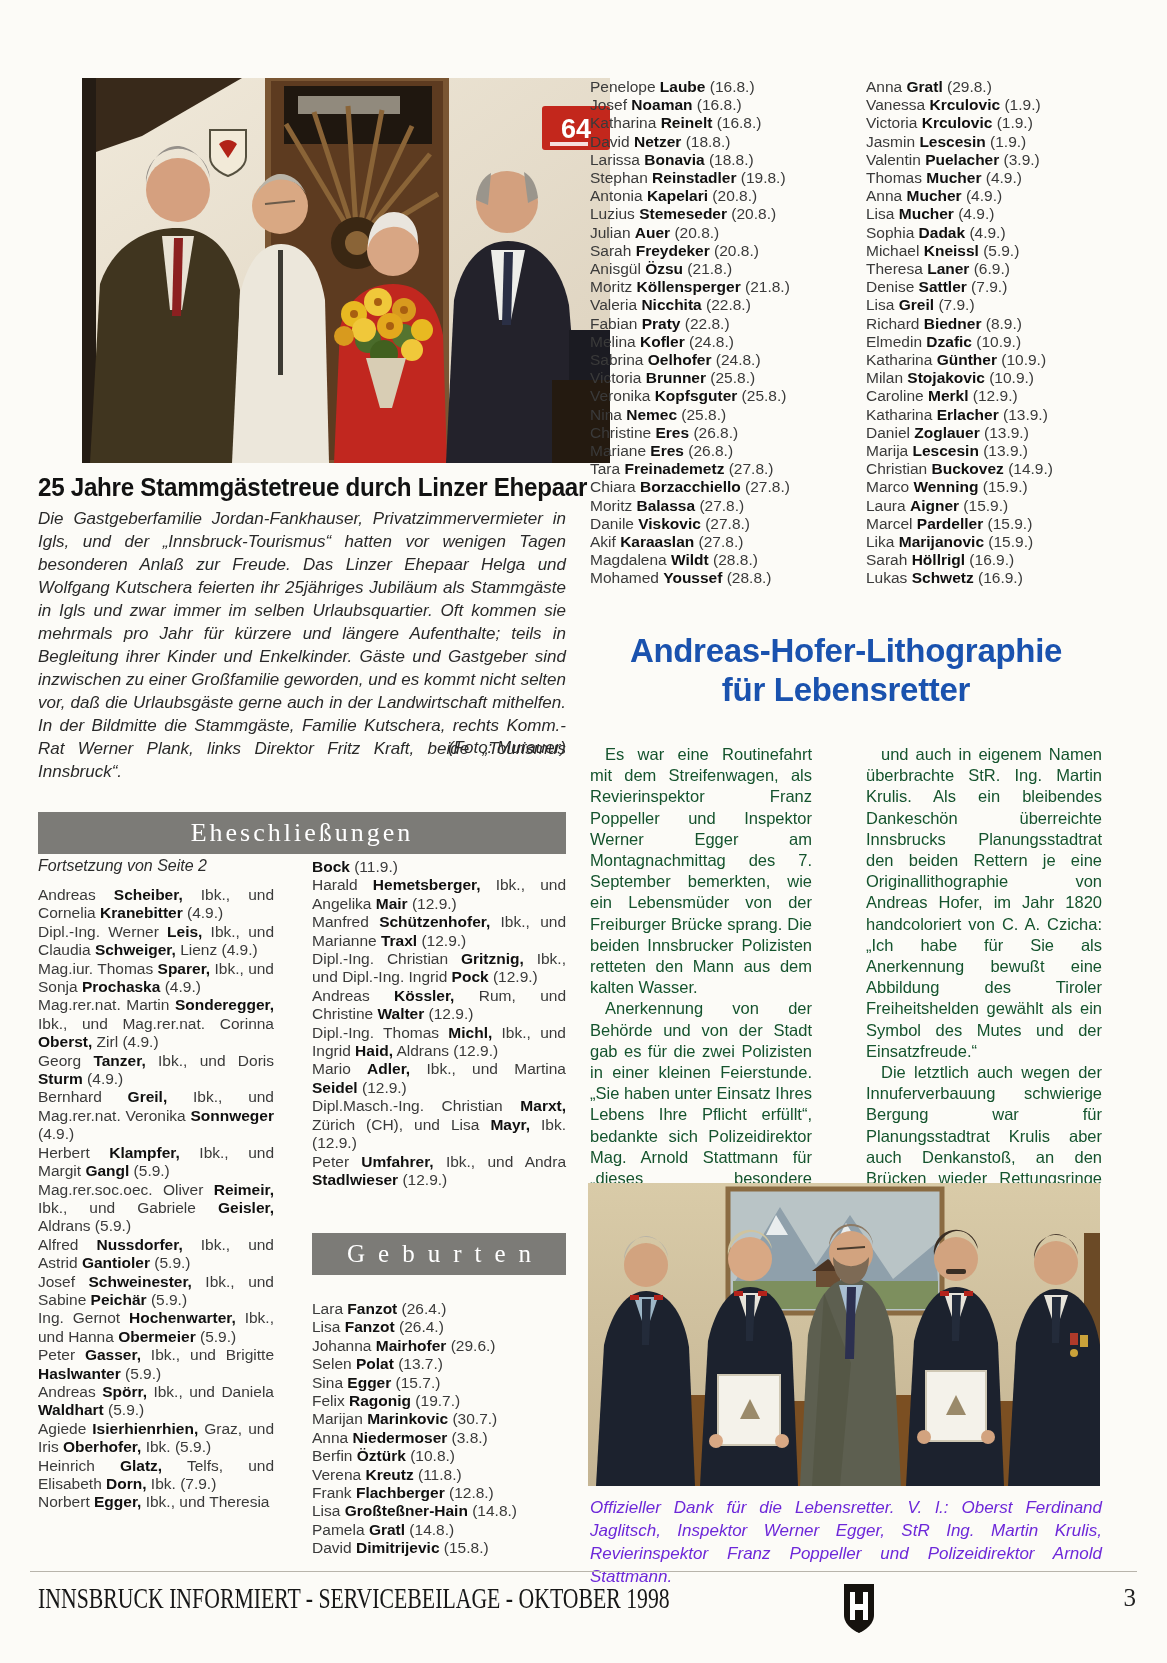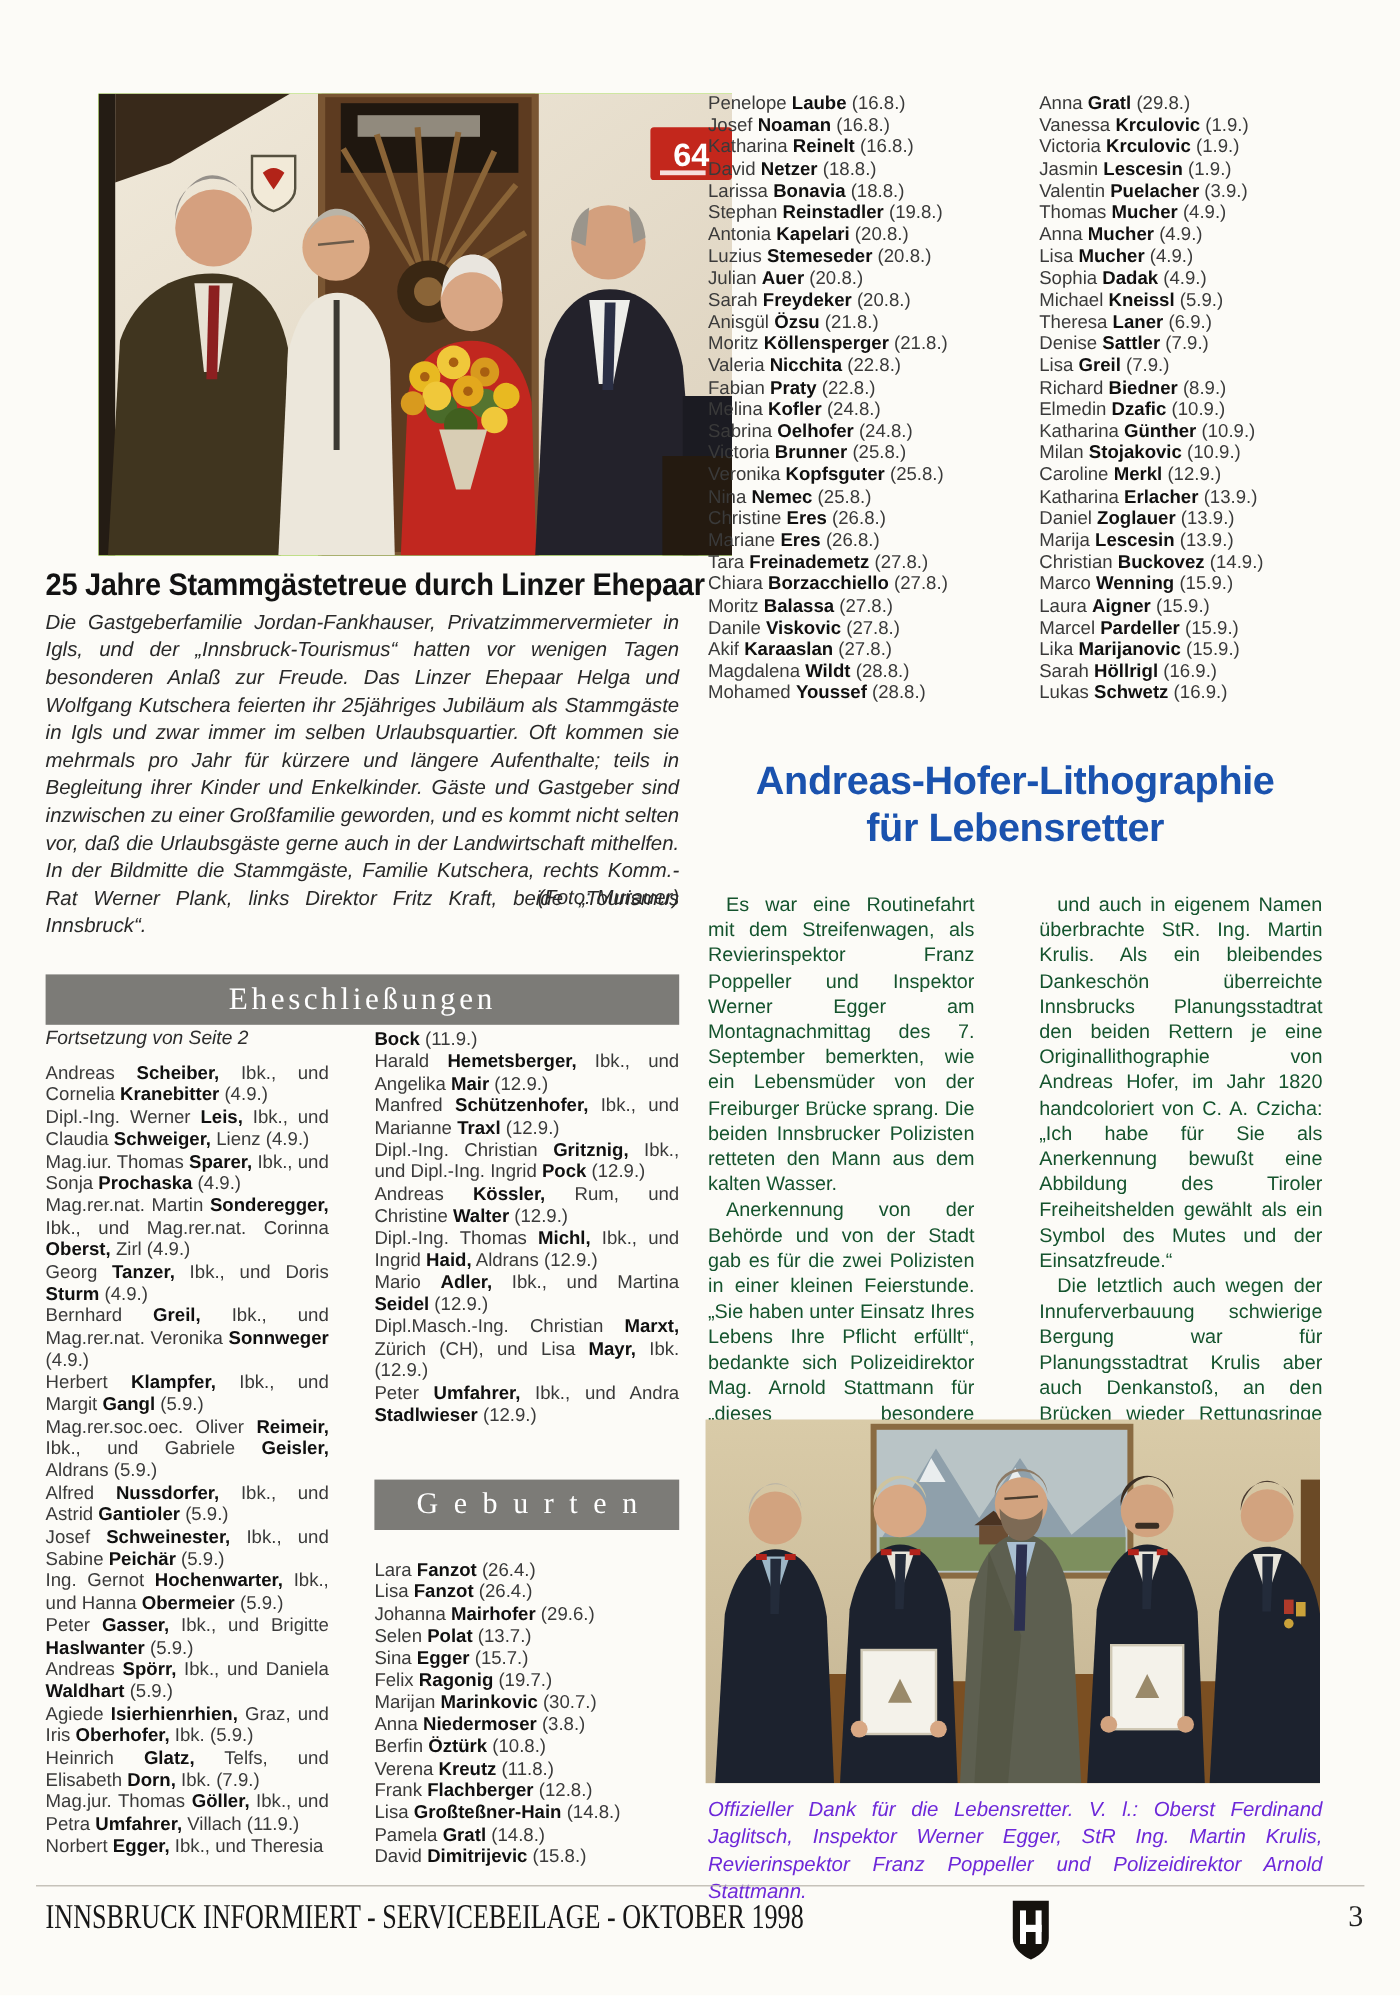--- a/index.html
+++ b/index.html
@@ -160,21 +160,20 @@
       <div class="entry">Bernhard <b>Greil,</b> Ibk., und Mag.rer.nat. Veronika <b>Sonnweger</b> (4.9.)</div>
       <div class="entry">Herbert <b>Klampfer,</b> Ibk., und Margit <b>Gangl</b> (5.9.)</div>
       <div class="entry">Mag.rer.soc.oec. Oliver <b>Reimeir,</b> Ibk., und Gabriele <b>Geisler,</b> Aldrans (5.9.)</div>
       <div class="entry">Alfred <b>Nussdorfer,</b> Ibk., und Astrid <b>Gantioler</b> (5.9.)</div>
       <div class="entry">Josef <b>Schweinester,</b> Ibk., und Sabine <b>Peichär</b> (5.9.)</div>
       <div class="entry">Ing. Gernot <b>Hochenwarter,</b> Ibk., und Hanna <b>Obermeier</b> (5.9.)</div>
       <div class="entry">Peter <b>Gasser,</b> Ibk., und Brigitte <b>Haslwanter</b> (5.9.)</div>
       <div class="entry">Andreas <b>Spörr,</b> Ibk., und Daniela <b>Waldhart</b> (5.9.)</div>
       <div class="entry">Agiede <b>Isierhienrhien,</b> Graz, und Iris <b>Oberhofer,</b> Ibk. (5.9.)</div>
       <div class="entry">Heinrich <b>Glatz,</b> Telfs, und Elisabeth <b>Dorn,</b> Ibk. (7.9.)</div>
-      <div class="entry">Mag.jur. Thomas <b>Göller,</b> Ibk., und Petra <b>Umfahrer,</b> Villach (11.9.)</div>
       <div class="entry">Norbert <b>Egger,</b> Ibk., und Theresia</div>
     </div>
   <div class="abs namelist m-col2">
       <div class="entry"><b>Bock</b> (11.9.)</div>
       <div class="entry">Harald <b>Hemetsberger,</b> Ibk., und Angelika <b>Mair</b> (12.9.)</div>
       <div class="entry">Manfred <b>Schützenhofer,</b> Ibk., und Marianne <b>Traxl</b> (12.9.)</div>
       <div class="entry">Dipl.-Ing. Christian <b>Gritznig,</b> Ibk., und Dipl.-Ing. Ingrid <b>Pock</b> (12.9.)</div>
       <div class="entry">Andreas <b>Kössler,</b> Rum, und Christine <b>Walter</b> (12.9.)</div>
       <div class="entry">Dipl.-Ing. Thomas <b>Michl,</b> Ibk., und Ingrid <b>Haid,</b> Aldrans (12.9.)</div>
       <div class="entry">Mario <b>Adler,</b> Ibk., und Martina <b>Seidel</b> (12.9.)</div>

